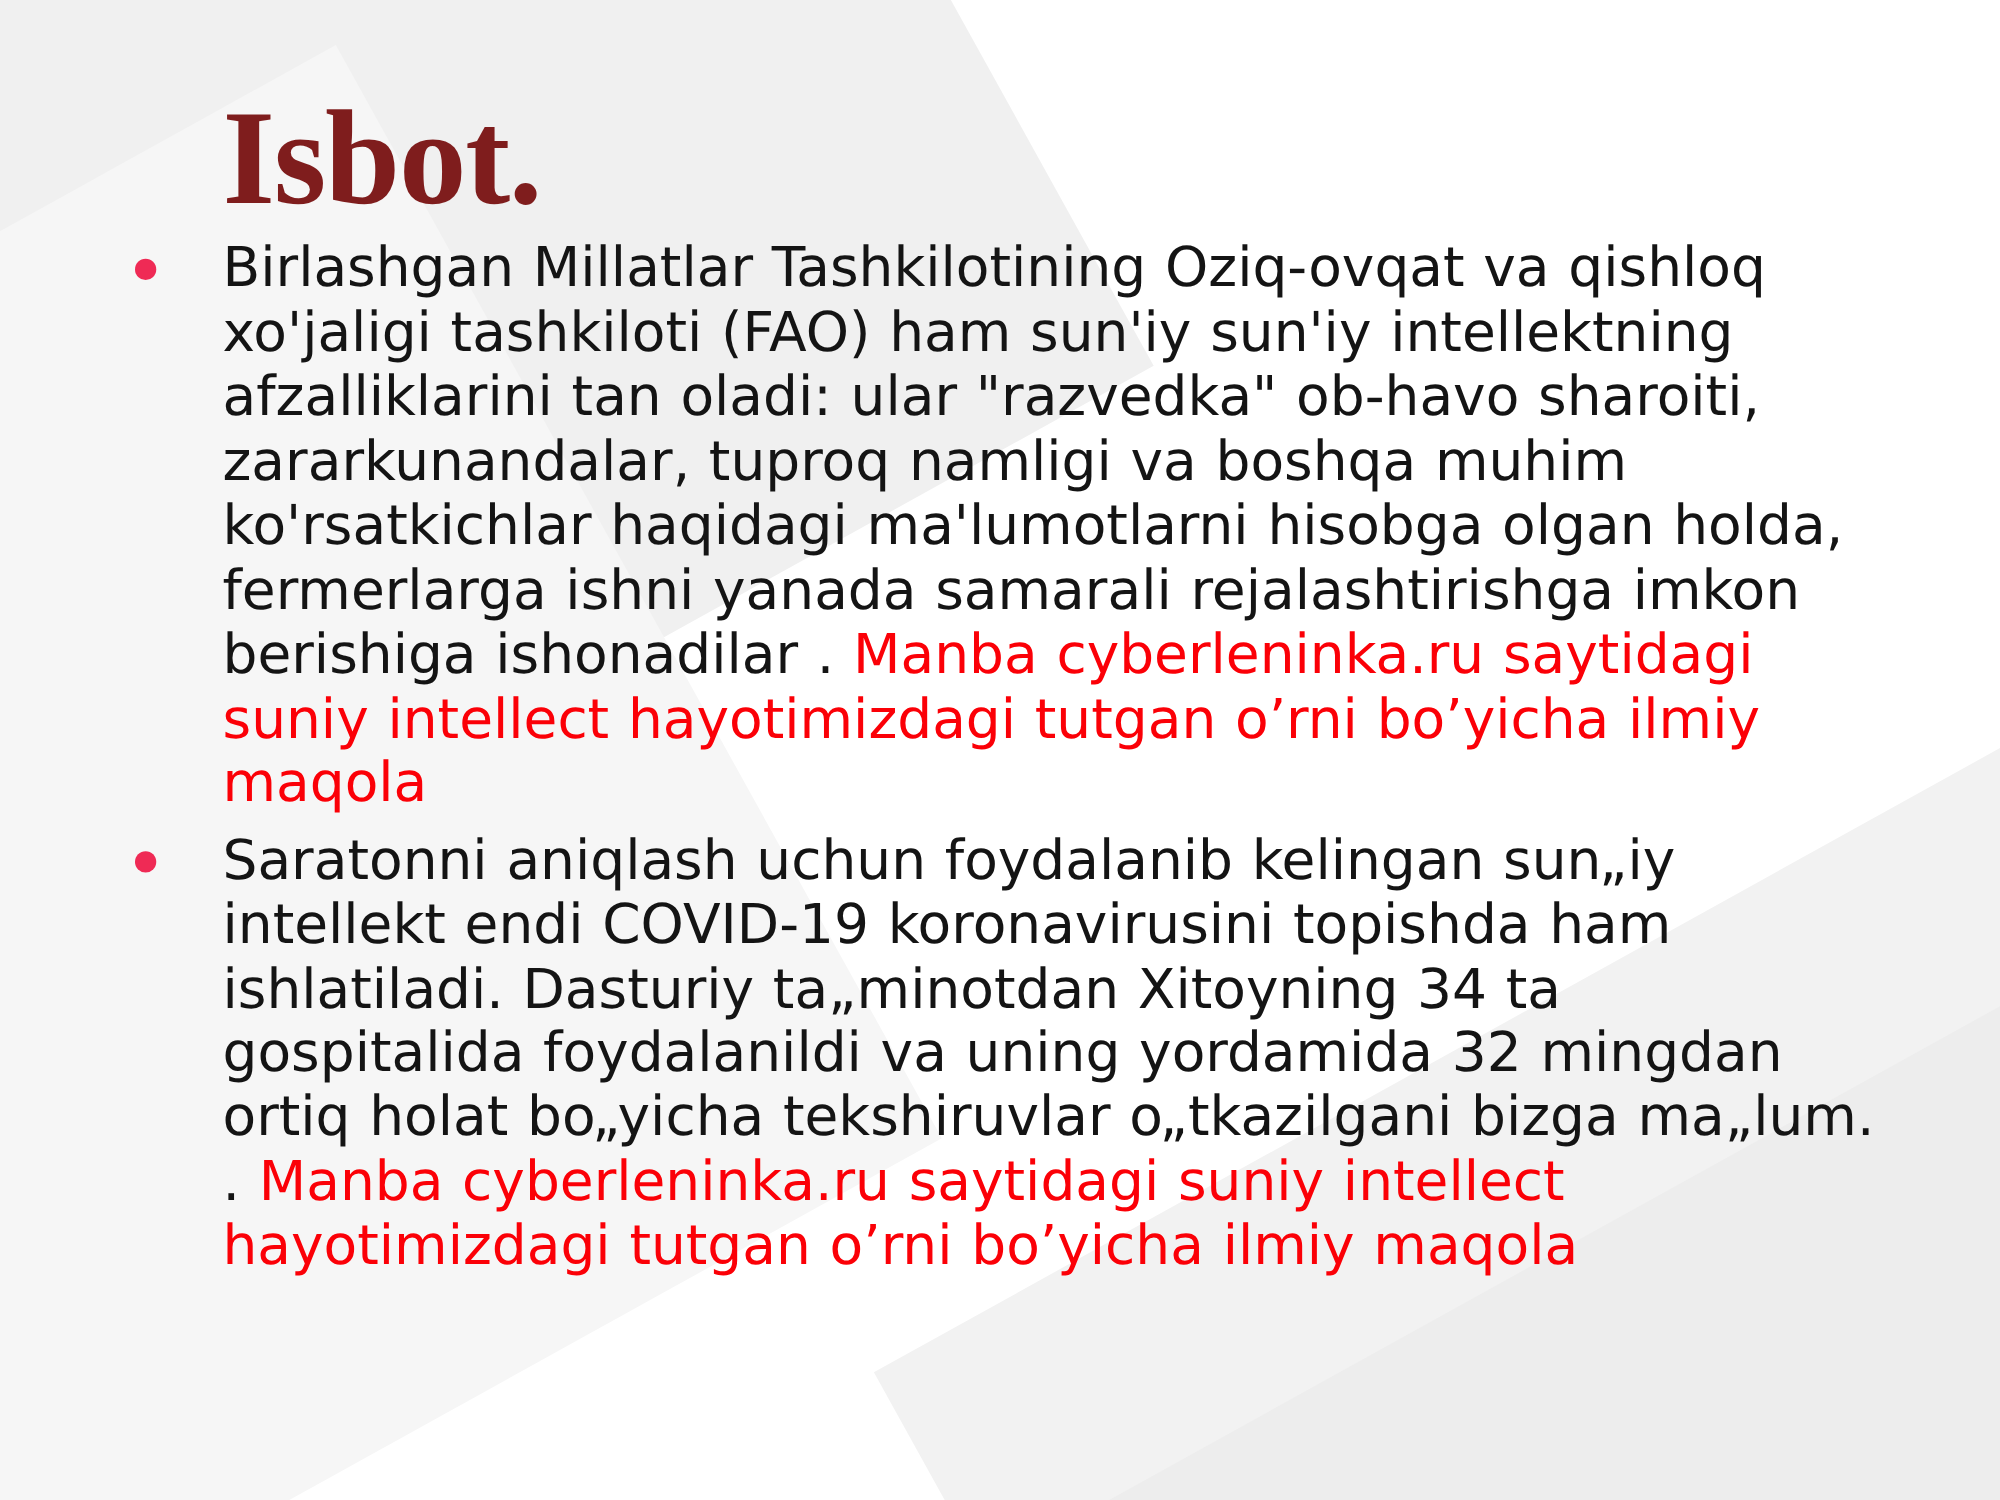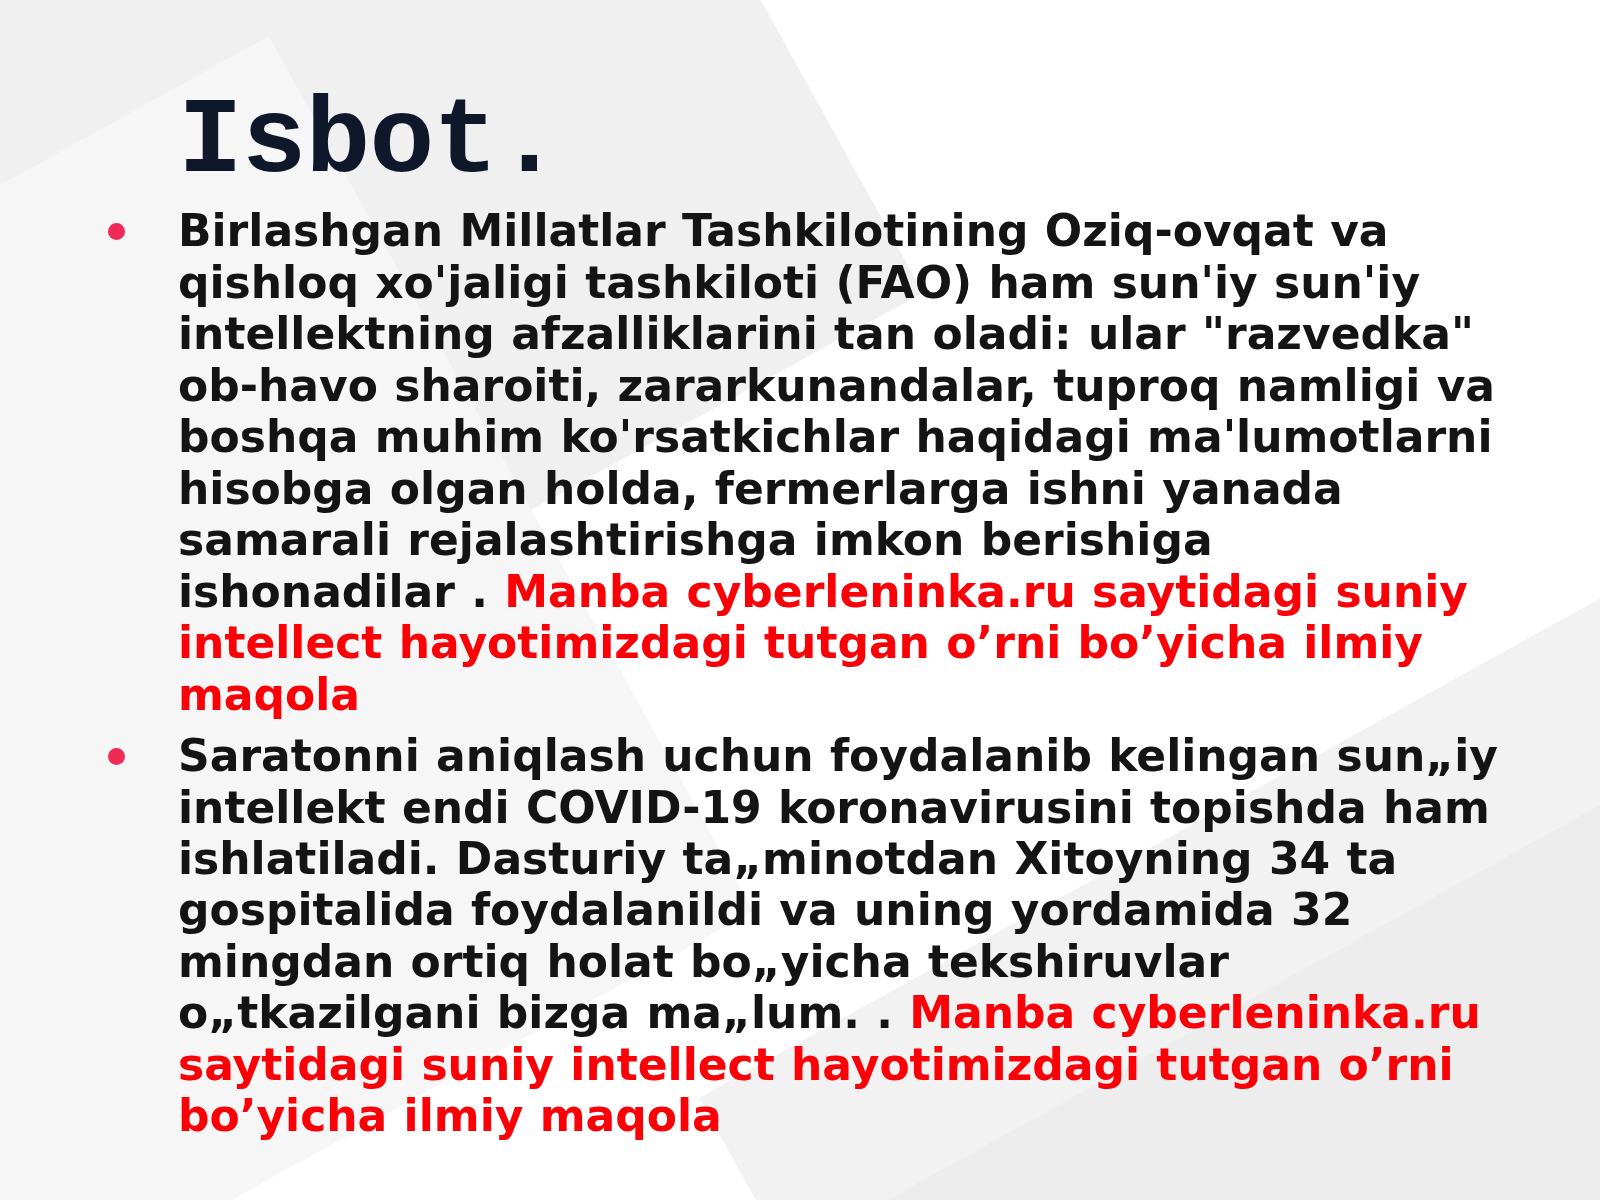--- a/index.html
+++ b/index.html
@@ -62,26 +62,26 @@
   .slide {
     position: relative;
     z-index: 1;
     width: 1600px;
     height: 1200px;
     box-sizing: border-box;
     padding: 70px 100px 20px 100px;
   }
 
   .slide-title {
-    font-family: Liberation Mono, monospace;
+    font-family: Liberation Serif, serif;
     font-weight: bold;
     font-size: 108px;
     line-height: 1.05;
-    color: #0f172a;
-    margin: 16px 0 6px 78px;
+    color: #7f1d1d;
+    margin: 0 0 6px 78px;
     letter-spacing: -1px;
   }
 
   .bullet-list {
     list-style: none;
     margin: 0;
     padding: 0;
   }
 
   .bullet-item {
@@ -99,21 +99,20 @@
     border-radius: 50%;
     background: #ef2a55;
   }
 
   .bullet-text {
     font-family: "DejaVu Sans", sans-serif;
     font-size: 44px;
     line-height: 1.17;
     color: #141414;
     word-spacing: 1px;
-    font-weight: bold;
   }
 
   .src-link {
     color: #fb0007;
   }
 </style>
 </head>
 <body>
 
 <div class="bg-layer">

